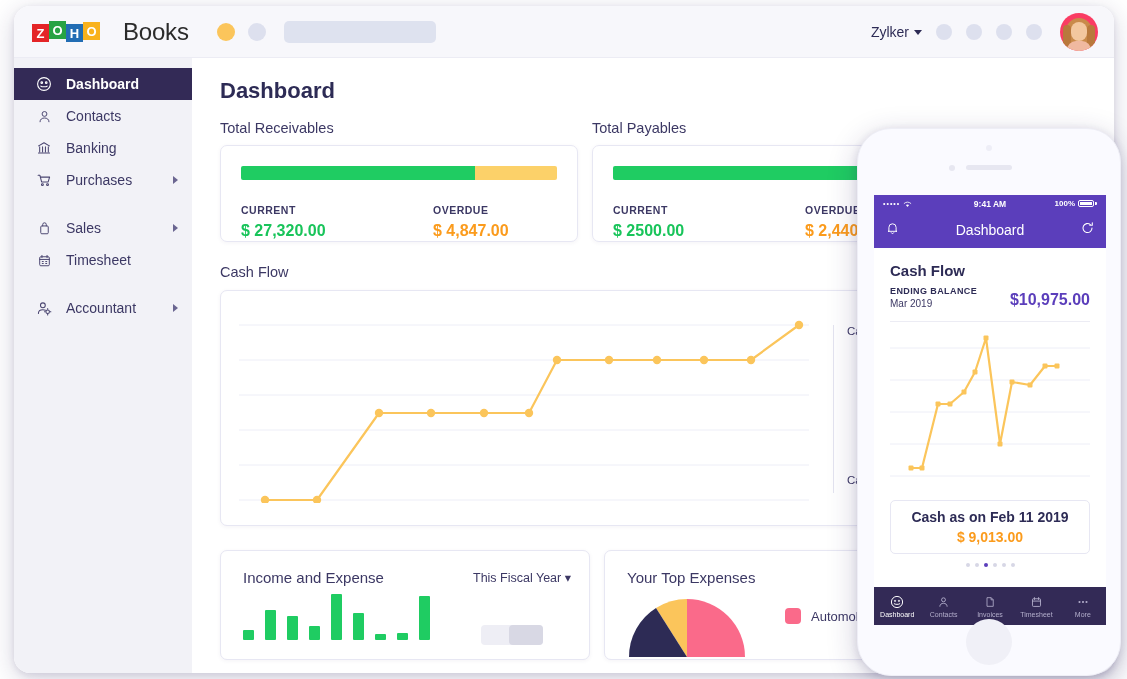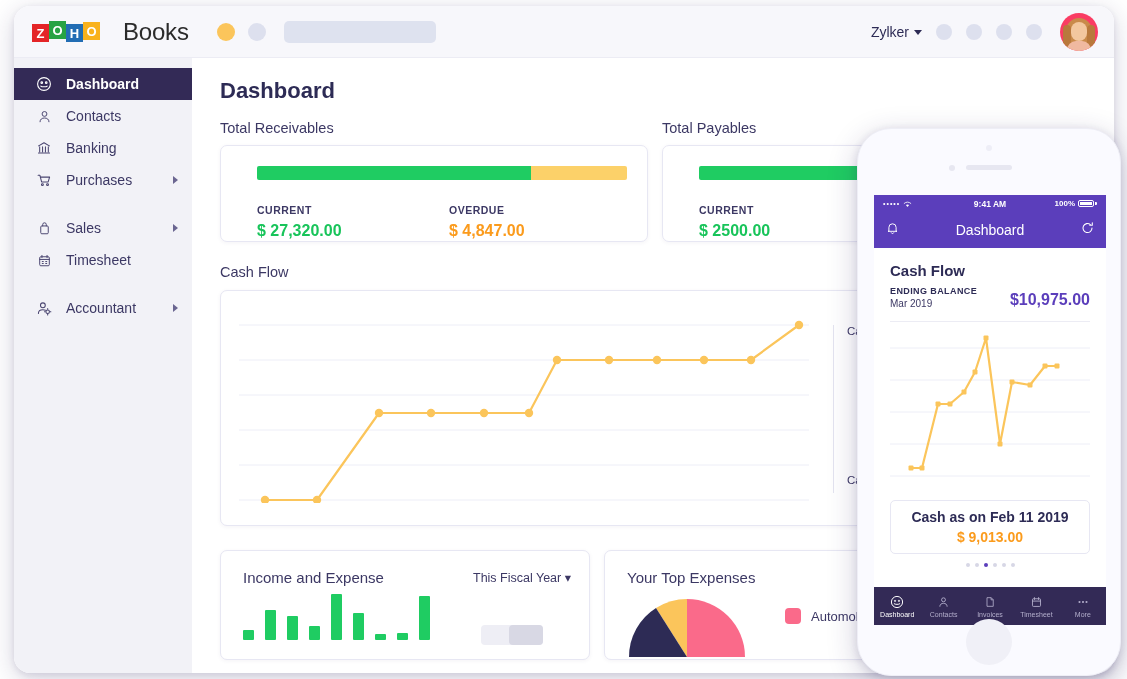--- a/index.html
+++ b/index.html
@@ -81,21 +81,21 @@
   
   #main { position:absolute; left:178px; top:52px; right:0; bottom:0; background:#fff; overflow:hidden;}
   .page-title { font-size:22px; color:#2d2b55; margin:20px 0 0 28px; }
 
   .sec-label { font-size:14.5px; color:#3c3864; }
   .card { background:#fff; border:1px solid #e7e7f3; border-radius:7px;
           box-shadow:0 1px 4px rgba(60,50,110,.06); }
 
   .kpi-row { display:flex; margin:16px 0 0 28px; }
   .kpi-block { }
-  .kpi-card { padding:20px 20px 18px 36px; }
+  .kpi-card { padding:20px 20px 18px 20px; }
   .kpi-bar { height:14px; border-radius:2px; display:flex; overflow:hidden; }
   .kpi-bar .seg-green { background:#1fcc62; }
   .kpi-bar .seg-yellow{ background:#fcd169; }
   .kpi-legend { display:flex; margin-top:24px; }
   .kpi-cell { }
   .kpi-cap { font-size:10.5px; font-weight:700; letter-spacing:.5px; color:#3c3864; }
   .kpi-val { font-size:16px; font-weight:700; margin-top:6px; }
   .kpi-val.green { color:#18c45a; }
   .kpi-val.orange{ color:#fb9b1c; }
 
@@ -288,21 +288,21 @@
         <i class="nav-arrow"></i>
       </div>
 
     </nav>
 
     <main id="main">
       <h1 class="page-title">Dashboard</h1>
 
       <div class="kpi-row">
 
-        <div class="kpi-block" style="width:428px;">
+        <div class="kpi-block" style="width:358px;">
           <div class="sec-label">Total Receivables</div>
           <div class="card kpi-card" style="margin-top:9px;height:97px;">
             <div class="kpi-bar">
               <div class="seg-green" style="width:74%"></div>
               <div class="seg-yellow" style="width:26%"></div>
             </div>
             <div class="kpi-legend">
               <div class="kpi-cell" style="width:192px">
                 <div class="kpi-cap">CURRENT</div>
                 <div class="kpi-val green">$ 27,320.00</div>

